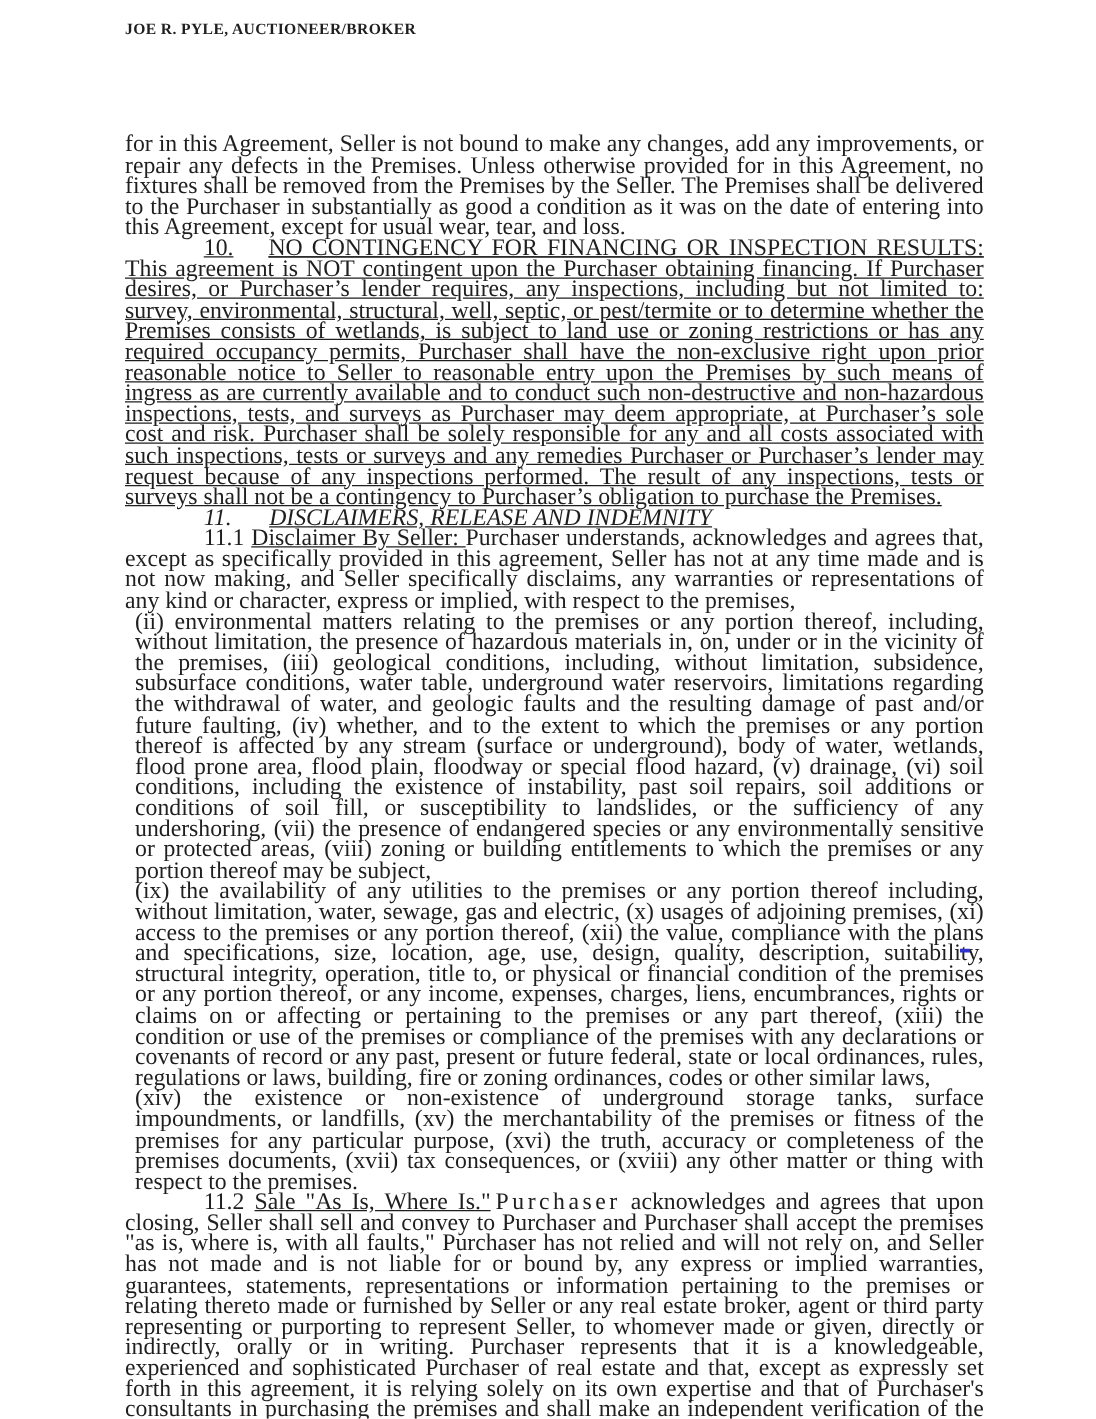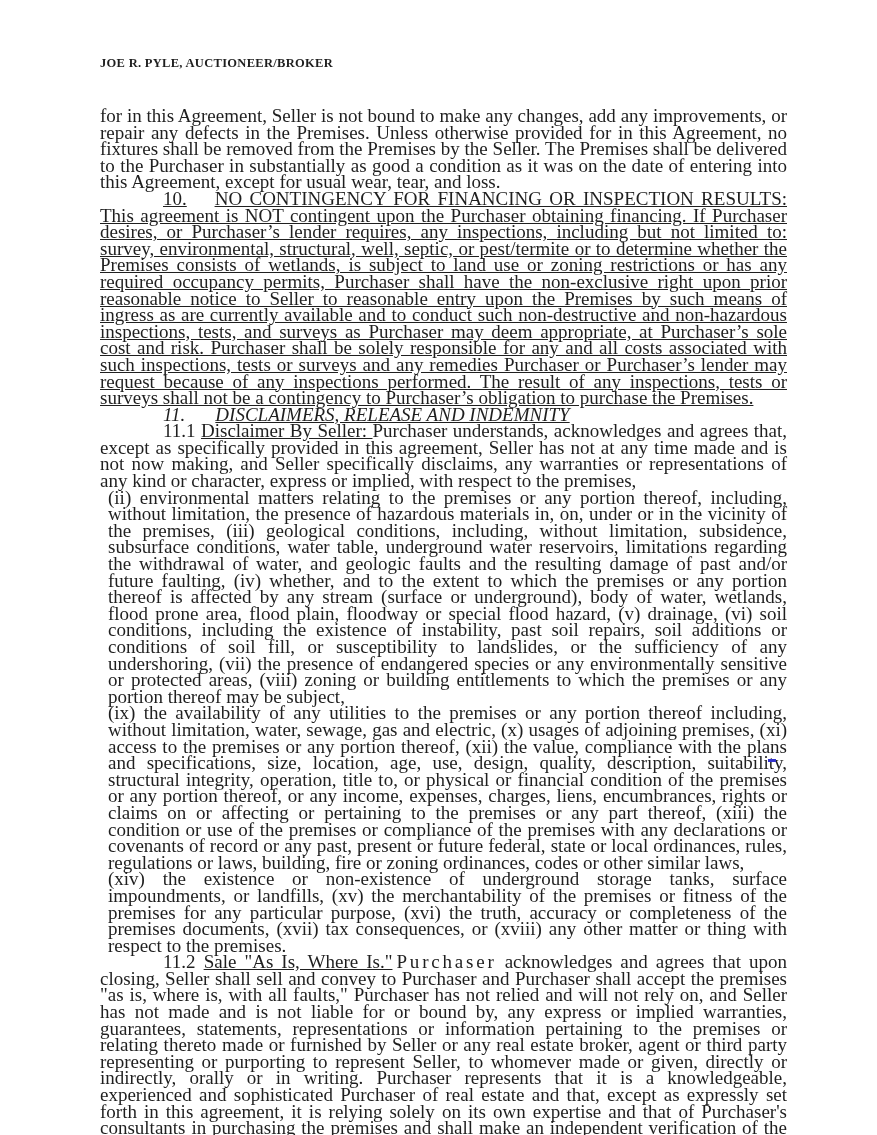--- a/index.html
+++ b/index.html
@@ -13,21 +13,20 @@
     overflow: hidden;
   }
   .doc-header {
     position: absolute;
     left: 100px;
     top: 16px;
     font-size: 12.5px;
     font-weight: bold;
     letter-spacing: 0.3px;
     white-space: nowrap;
-    margin-top: 40px;
   }
   .doc-body {
     position: absolute;
     left: 100px;
     top: 108px;
     width: 687px;
     font-size: 19px;
     line-height: 16.6px;
   }
   .doc-body p { margin: 0; text-align: justify; }

